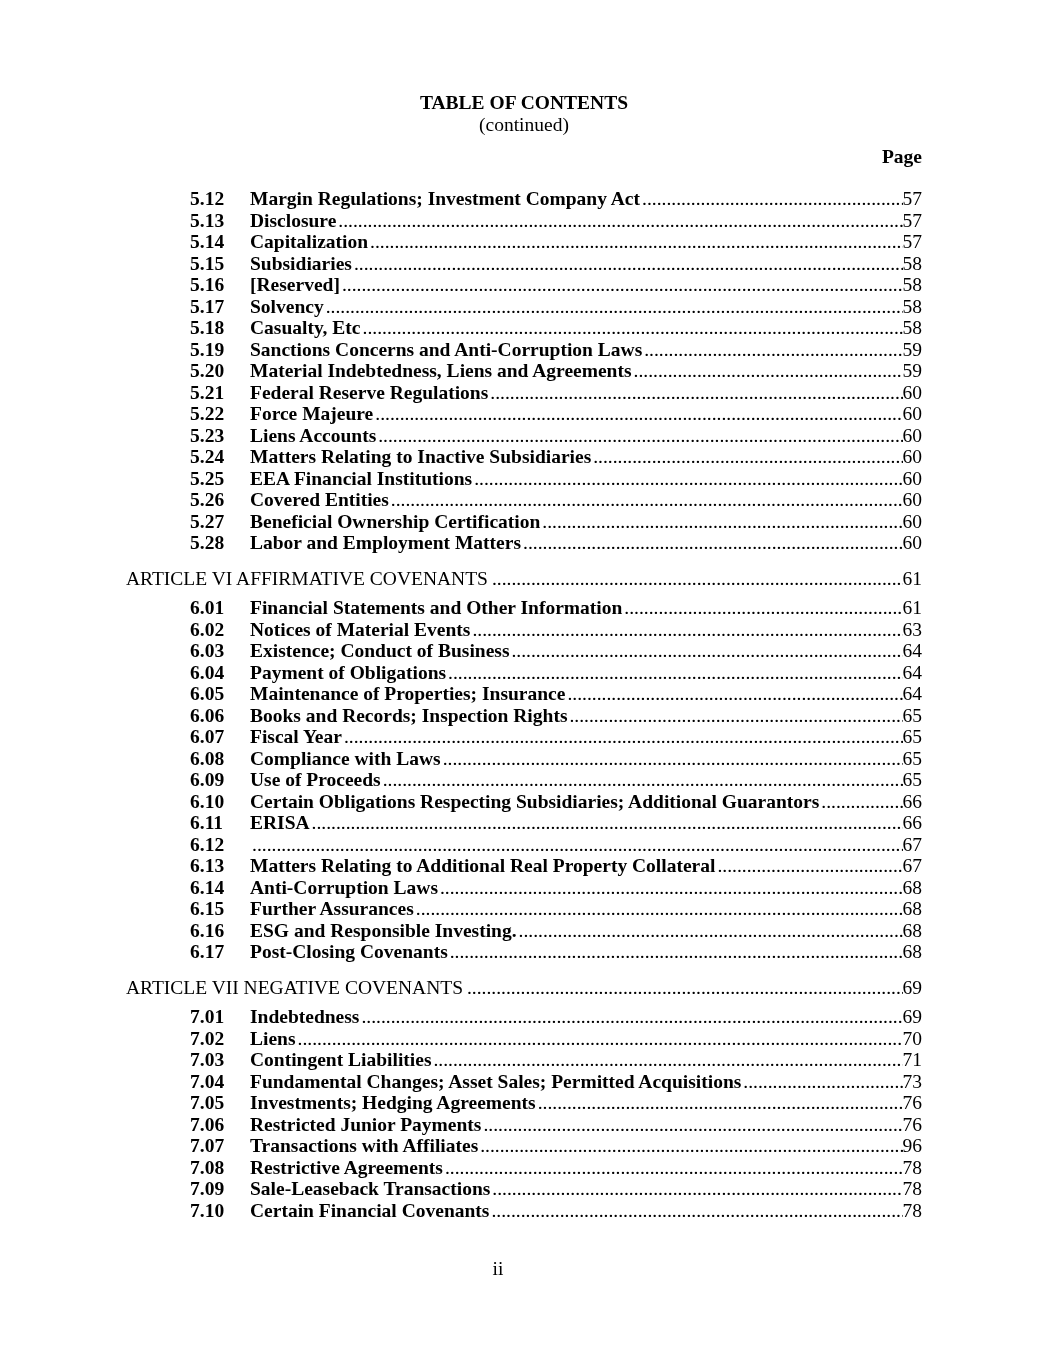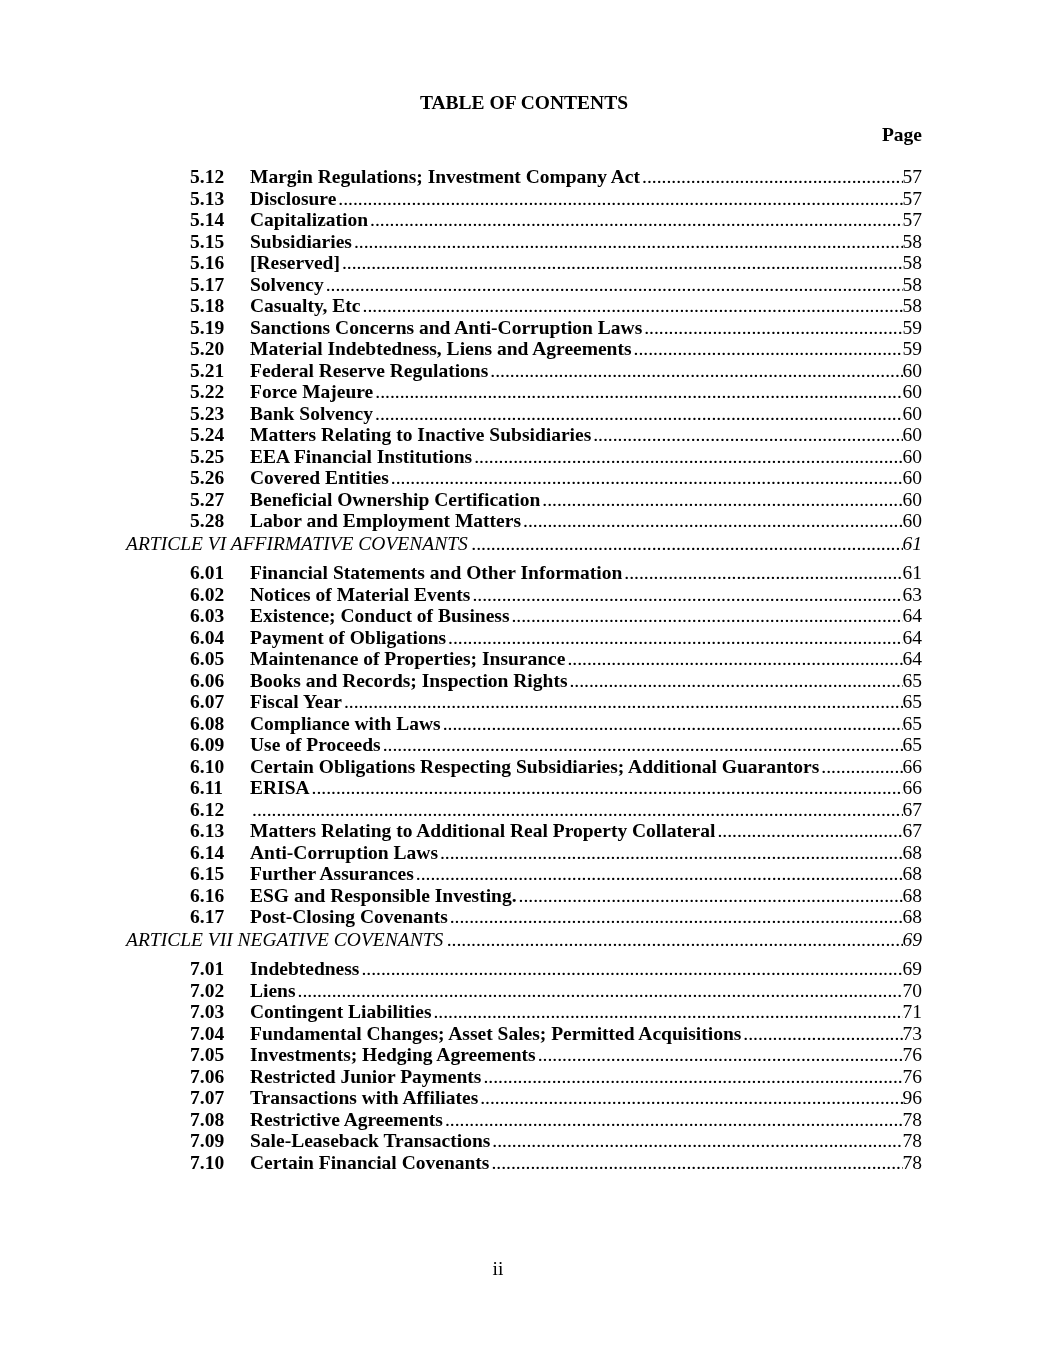--- a/index.html
+++ b/index.html
@@ -67,42 +67,42 @@
   }
   .row .leader::after {
     content: "................................................................................................................................................................................................................................................................";
   }
   .row .pg {
     flex: 0 0 auto;
     white-space: nowrap;
   }
   .row.article {
     padding-left: 0;
-    margin-top: 1px;
+    margin-top: 14px;
     margin-bottom: 8px;
-    font-style: italic;
   }
   .row.article .ttl { font-weight: normal; }
   .row.article .leader { padding-left: 4px; }
   .doc-footer {
     position: absolute;
     left: 0;
     top: 1258px;
     width: 100%;
     text-align: center;
     line-height: 22px;
   }
 </style>
 </head>
 <body>
 
 <div class="page">
   <div class="content">
     <div class="doc-header">
       <div class="doc-title">TABLE OF CONTENTS</div>
+      <div class="doc-subtitle">(continued)</div>
       <div class="page-col-label">Page</div>
     </div>
     <div class="toc">
         <div class="row">
     <span class="num">5.12</span>
     <span class="ttl">Margin Regulations; Investment Company Act</span>
     <span class="leader"></span>
     <span class="pg">57</span>
   </div>
         <div class="row">
@@ -160,21 +160,21 @@
     <span class="pg">60</span>
   </div>
         <div class="row">
     <span class="num">5.22</span>
     <span class="ttl">Force Majeure</span>
     <span class="leader"></span>
     <span class="pg">60</span>
   </div>
         <div class="row">
     <span class="num">5.23</span>
-    <span class="ttl">Bank Solvency</span>
+    <span class="ttl">Liens Accounts</span>
     <span class="leader"></span>
     <span class="pg">60</span>
   </div>
         <div class="row">
     <span class="num">5.24</span>
     <span class="ttl">Matters Relating to Inactive Subsidiaries</span>
     <span class="leader"></span>
     <span class="pg">60</span>
   </div>
         <div class="row">

